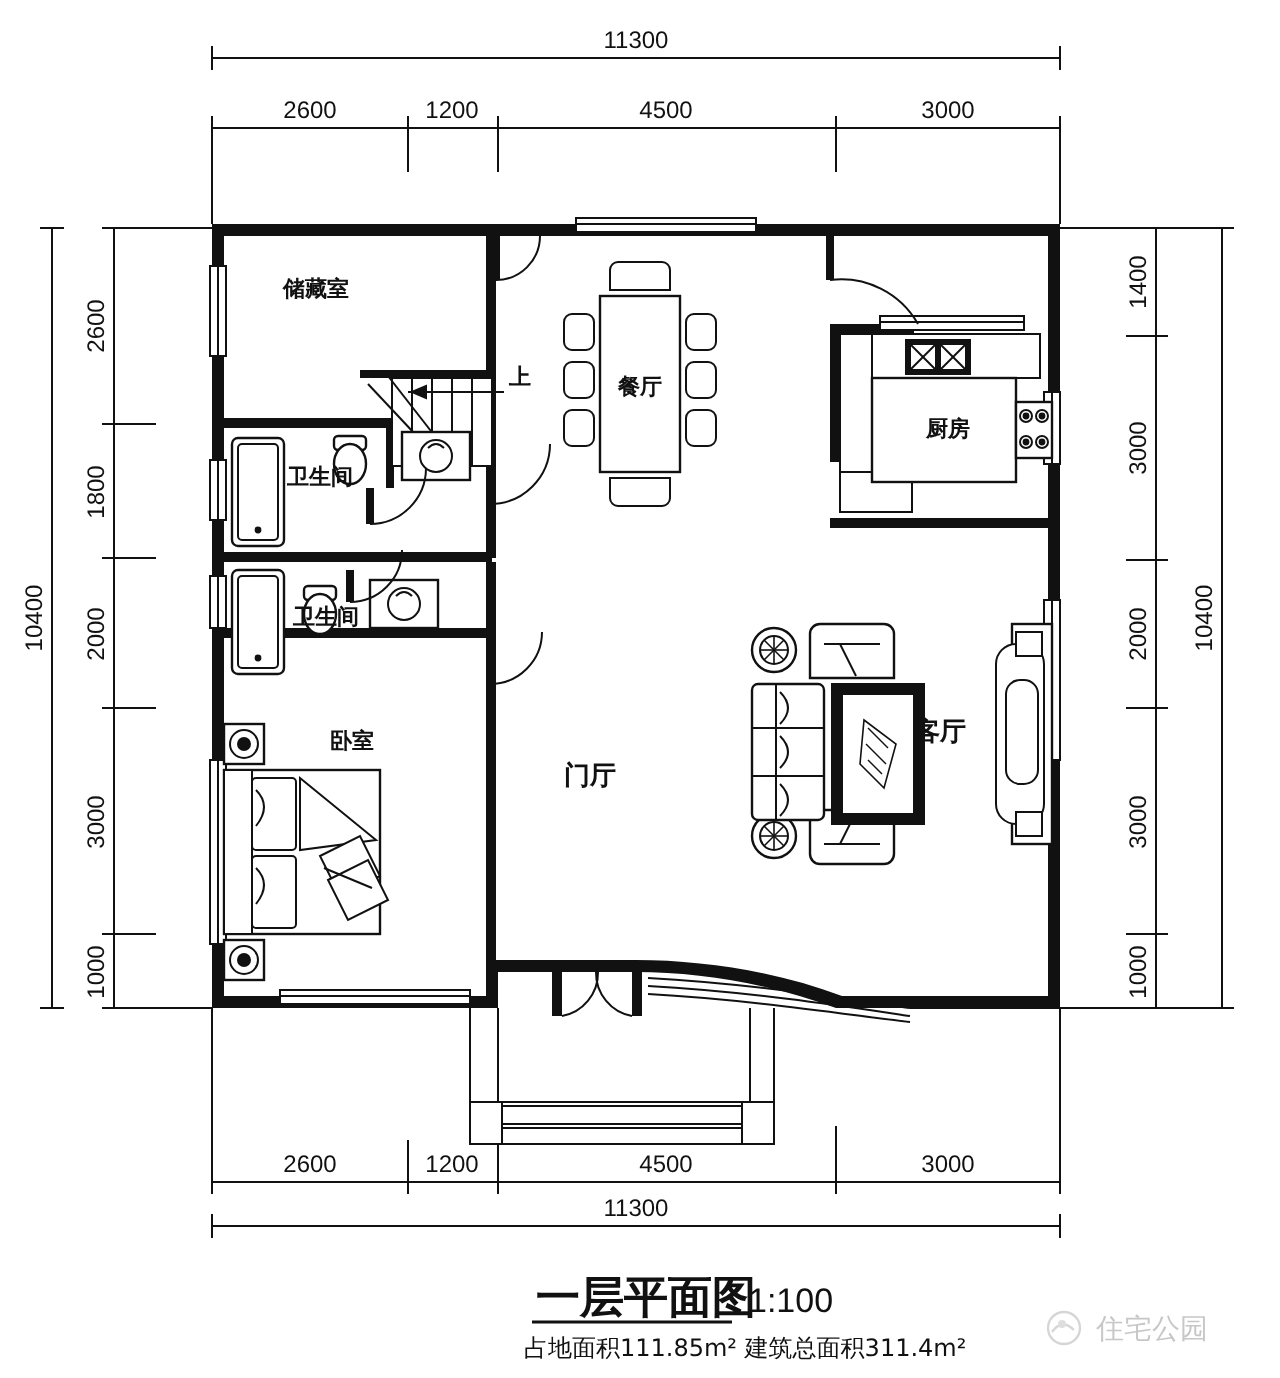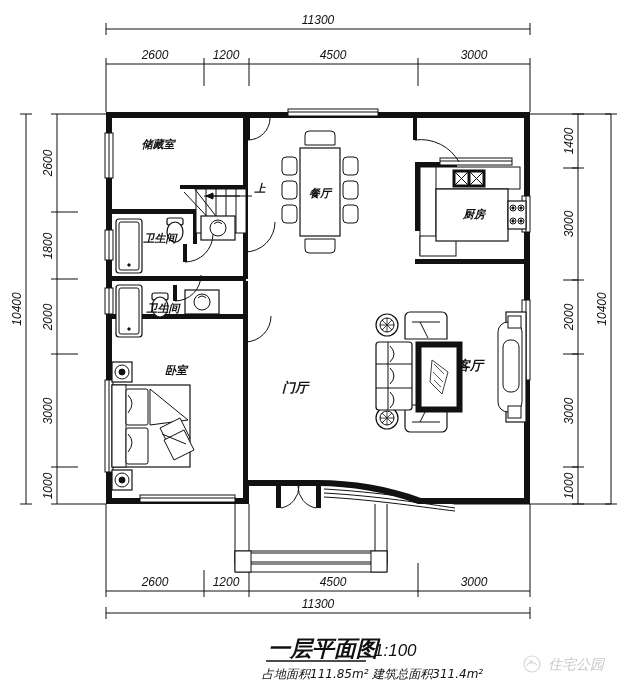--- a/index.html
+++ b/index.html
@@ -13,21 +13,20 @@
     font-family: "Liberation Sans", "DejaVu Sans", sans-serif;
     color: #111111;
     overflow: hidden;
     position: relative;
   }
   #plan-root {
     position: absolute;
     left: 0; top: 0;
     width: 640px;
     height: 557px;
-    font-style: italic;
   }
   svg.plan {
     display: block;
     width: 640px;
     height: 689px;
   }
   .dim-text {
     font-family: "Liberation Sans", "DejaVu Sans", sans-serif;
     font-size: 12px;
     fill: #111111;

